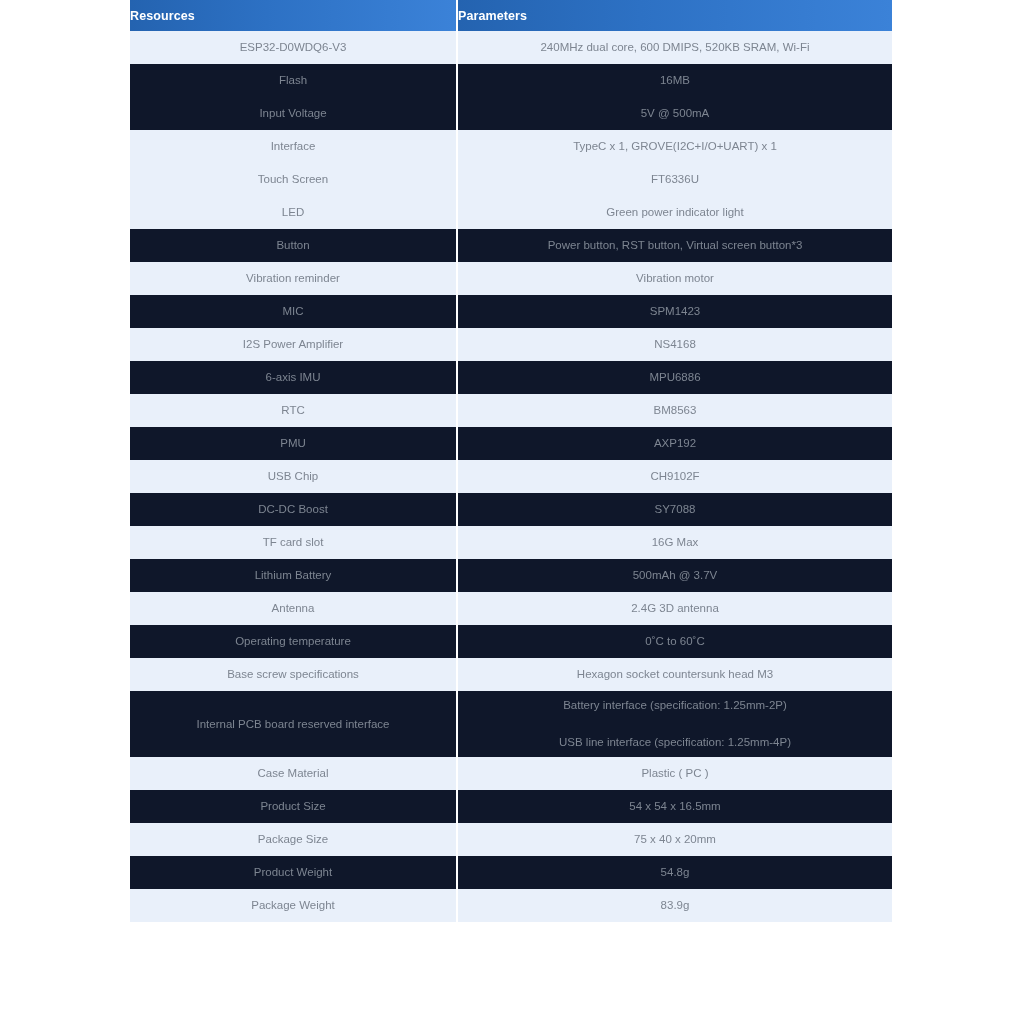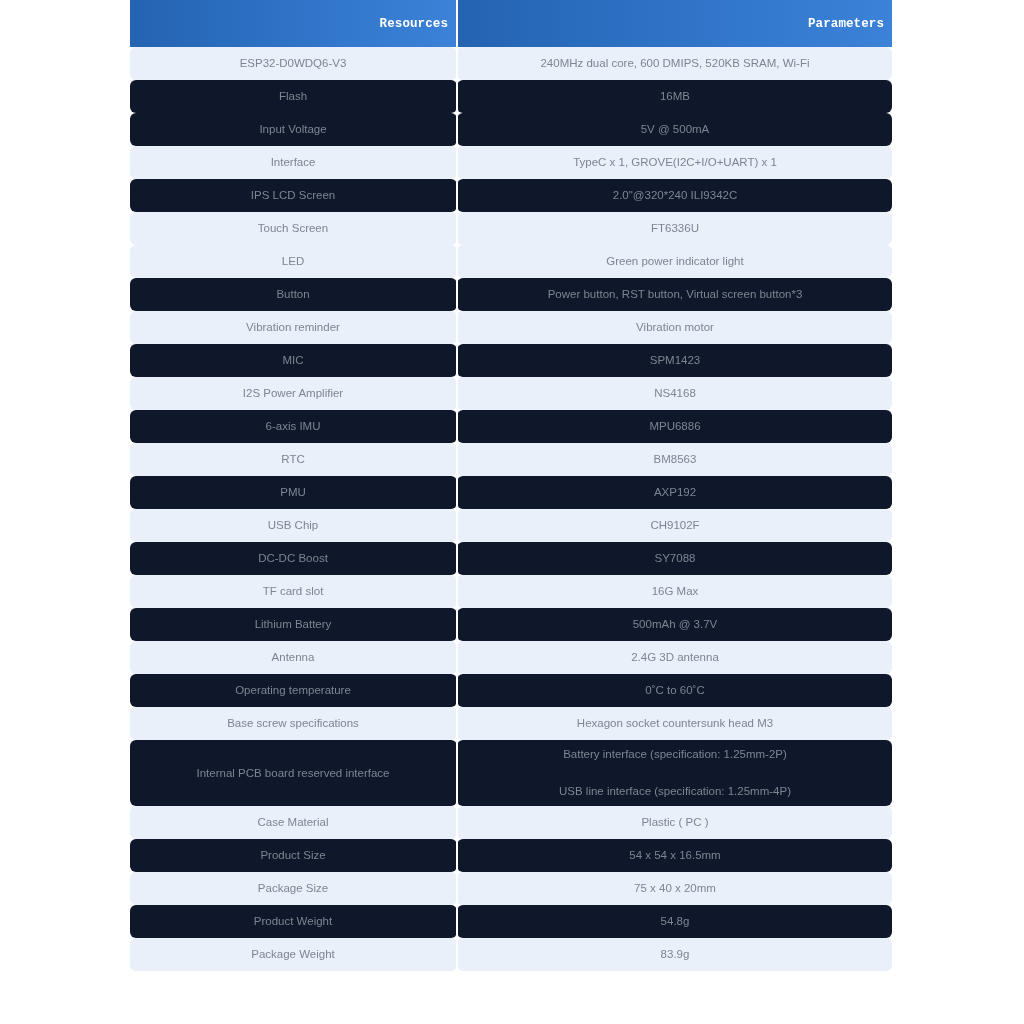--- a/index.html
+++ b/index.html
@@ -28,52 +28,50 @@
     width: 762px;
   }
 
   table.spec-table col.col-res { width: 327px; }
   table.spec-table col.col-par { width: 435px; }
 
   
   thead tr.spec-head-row { height: 31px; }
 
   thead th {
-    padding: 8px;
+    padding: 0;
     margin: 0;
     height: 31px;
     color: #ffffff;
     font-size: 12.5px;
     font-weight: bold;
-    text-align: right;
+    text-align: left;
     vertical-align: middle;
     letter-spacing: 0.1px;
     background: linear-gradient(to right, #2463b0 0%, #2d71c4 42%, #3b82d8 100%);
-    font-family: Liberation Mono, monospace;
   }
   thead th.th-res {
     border-right: 2px solid #ffffff;
   }
 
   
   tbody tr { height: 33px; }
 
   tbody td {
     padding: 0 8px;
     margin: 0;
     height: 33px;
     color: #7d8591;
     font-size: 11.5px;
     font-weight: normal;
     text-align: center;
     vertical-align: middle;
     line-height: 1.45;
     border-right: 2px solid #ffffff;
     white-space: nowrap;
-    border-radius: 6px;
   }
   tbody td:last-child { border-right: none; }
 
   tbody tr.stripe-a td { background: #e9f0fa; }
   tbody tr.stripe-b td { background: #0f172a; }
 
   
   tbody tr.row-tall { height: 66px; }
   tbody tr.row-tall td { height: 66px; }
 
@@ -106,24 +104,20 @@
           <td class="cell-parameter">16MB</td>
         </tr>
         <tr class="stripe-b">
           <td class="cell-resource">Input Voltage</td>
           <td class="cell-parameter">5V @ 500mA</td>
         </tr>
         <tr class="stripe-a">
           <td class="cell-resource">Interface</td>
           <td class="cell-parameter">TypeC x 1, GROVE(I2C+I/O+UART) x 1</td>
         </tr>
-        <tr class="stripe-b">
-          <td class="cell-resource">IPS LCD Screen</td>
-          <td class="cell-parameter">2.0"@320*240 ILI9342C</td>
-        </tr>
         <tr class="stripe-a">
           <td class="cell-resource">Touch Screen</td>
           <td class="cell-parameter">FT6336U</td>
         </tr>
         <tr class="stripe-a">
           <td class="cell-resource">LED</td>
           <td class="cell-parameter">Green power indicator light</td>
         </tr>
         <tr class="stripe-b">
           <td class="cell-resource">Button</td>

